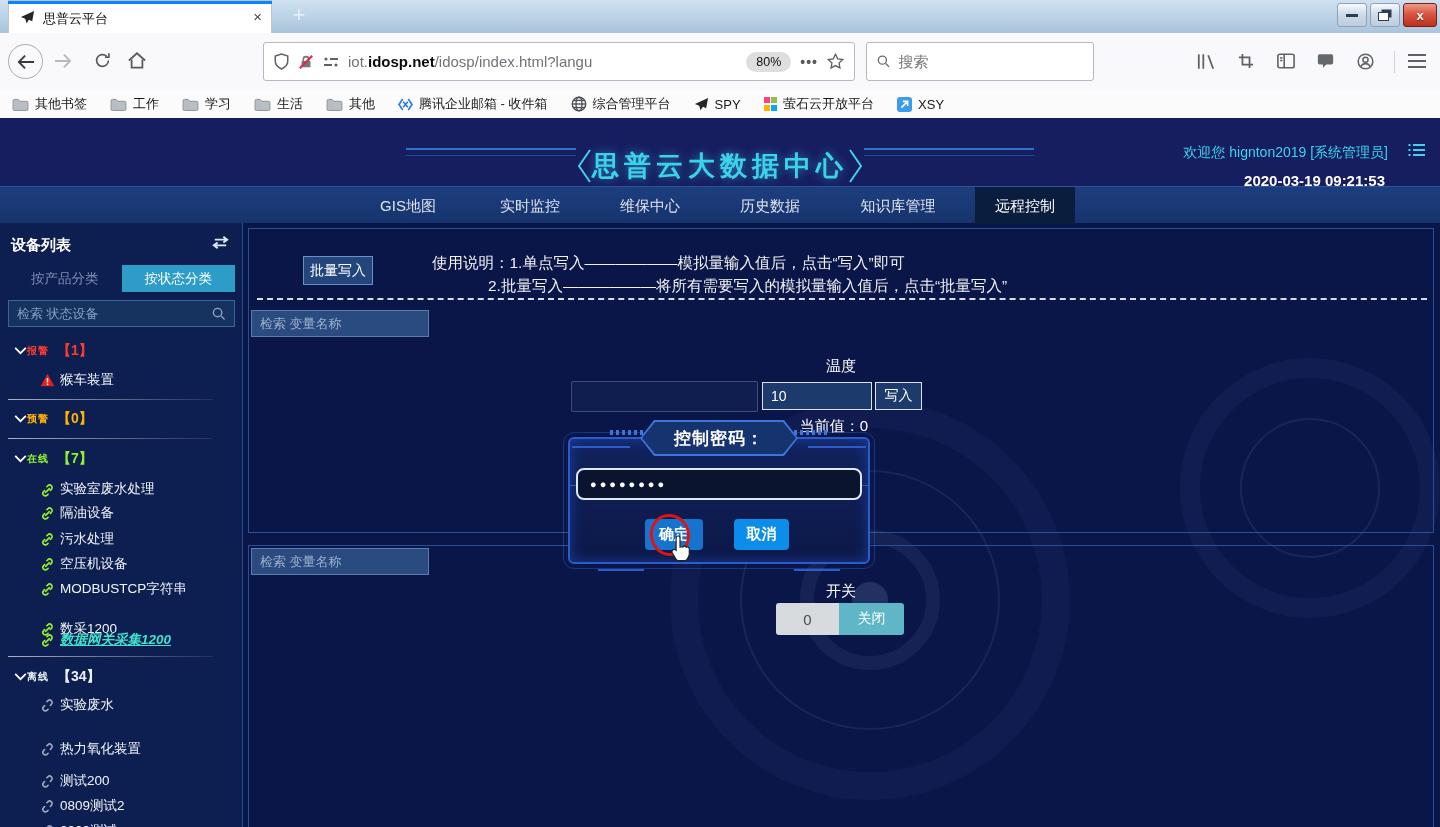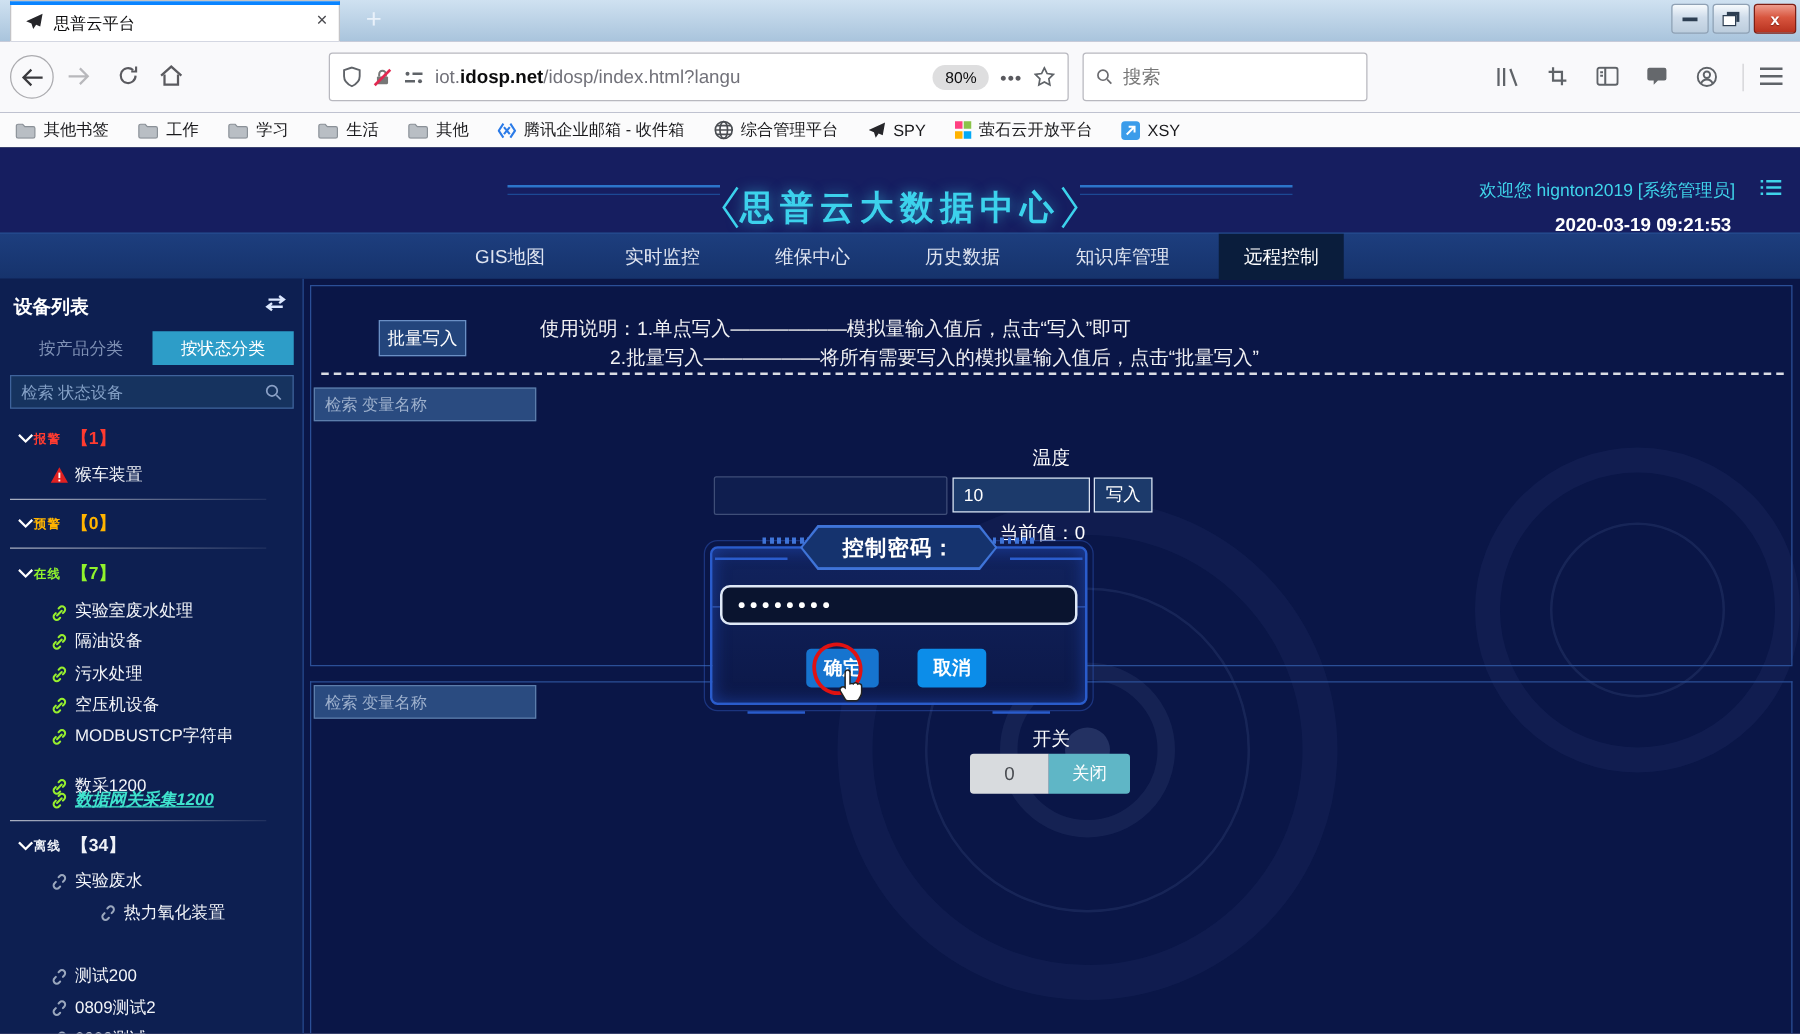--- a/index.html
+++ b/index.html
@@ -535,21 +535,21 @@
       </div>
       <div class="sb-item" style="top:472px;">
         <span class="ic">
             <svg width="15" height="15" viewBox="0 0 24 24" fill="none" stroke="#9aa7bd" stroke-width="2.6" stroke-linecap="round">
               <path d="M11 6l1.5-1.5a4 4 0 0 1 5.7 5.7L16.5 12"></path>
               <path d="M13 18l-1.5 1.5a4 4 0 0 1-5.7-5.7L7.5 12"></path>
             </svg>
           </span>
         <span class="tx">实验废水</span>
       </div>
-      <div class="sb-item" style="top:497px;padding-left:39px;">
+      <div class="sb-item" style="top:516px;">
         <span class="ic">
             <svg width="15" height="15" viewBox="0 0 24 24" fill="none" stroke="#9aa7bd" stroke-width="2.6" stroke-linecap="round">
               <path d="M11 6l1.5-1.5a4 4 0 0 1 5.7 5.7L16.5 12"></path>
               <path d="M13 18l-1.5 1.5a4 4 0 0 1-5.7-5.7L7.5 12"></path>
             </svg>
           </span>
         <span class="tx">热力氧化装置</span>
       </div>
       <div class="sb-item" style="top:548px;">
         <span class="ic">

